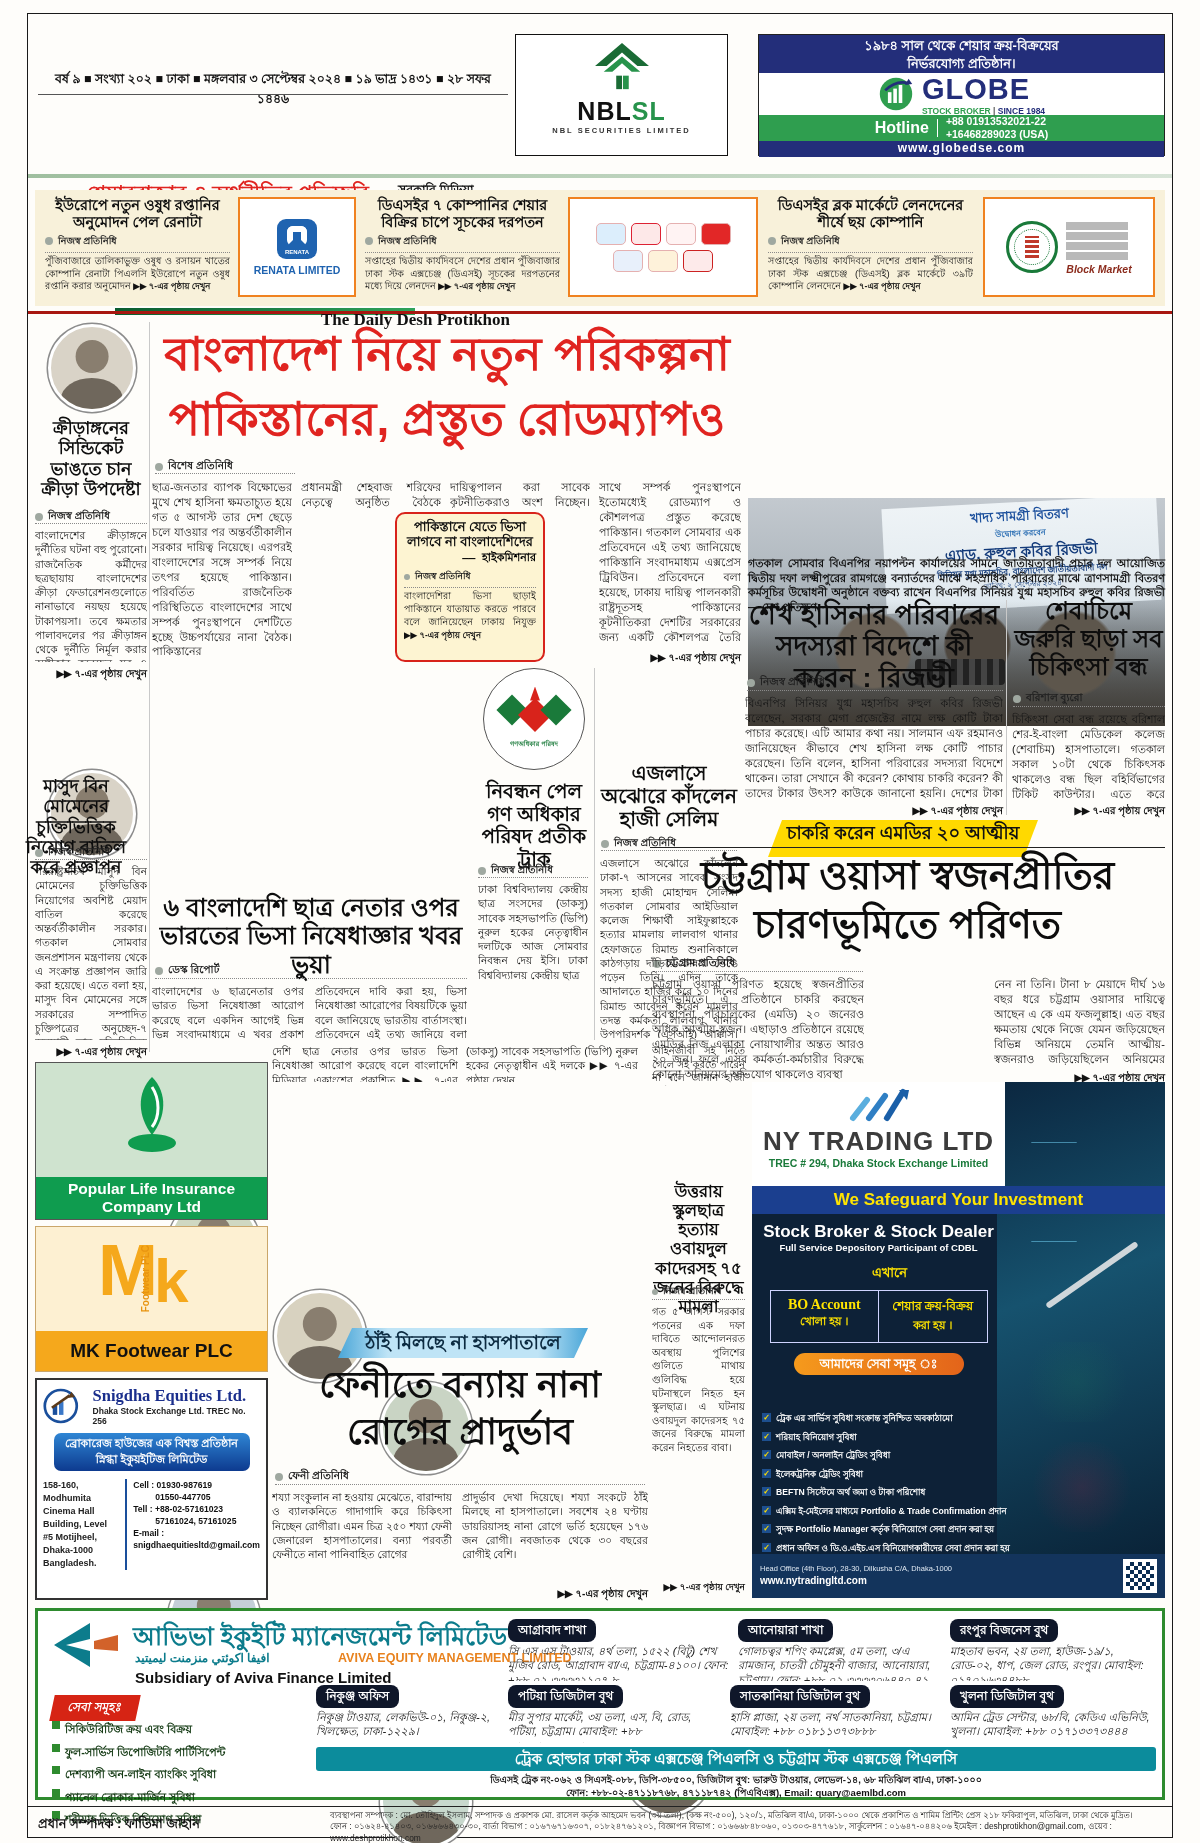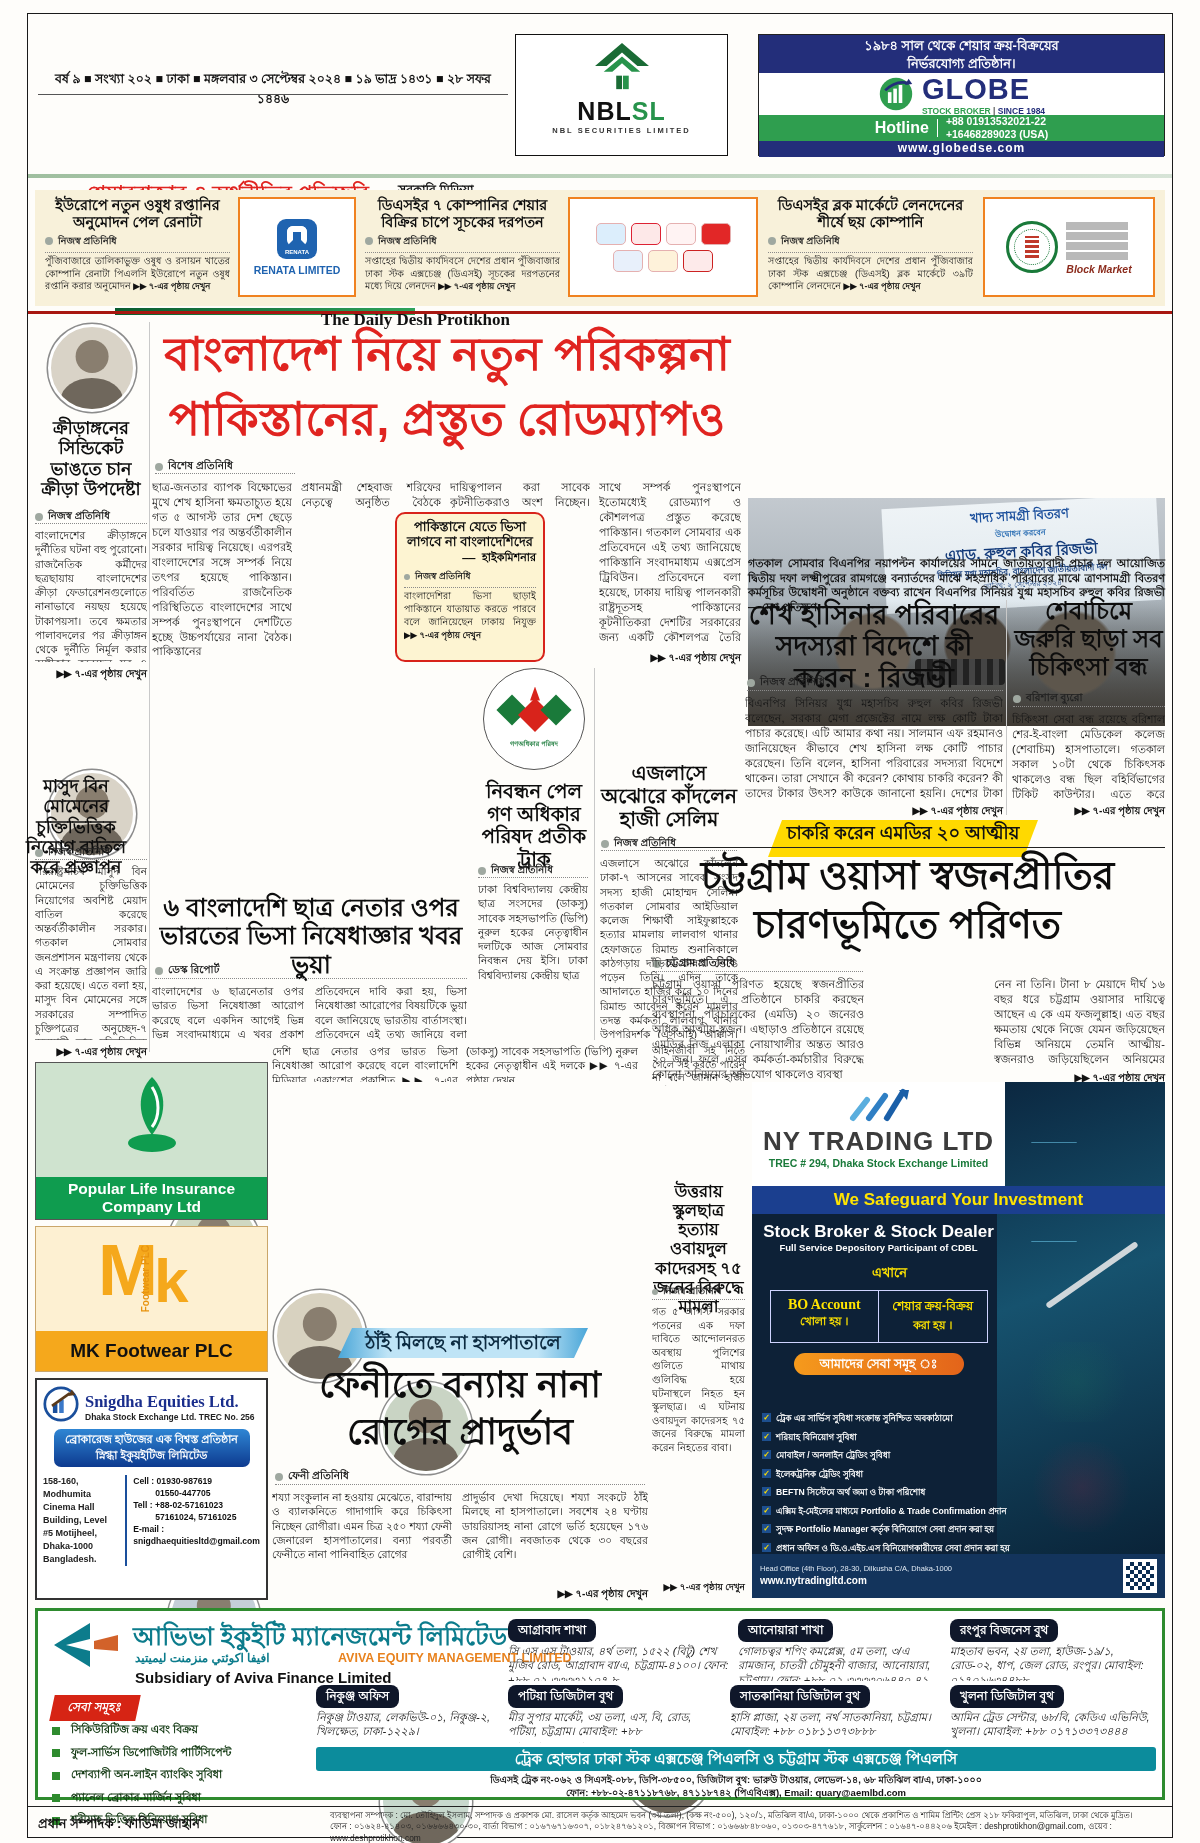--- a/index.html
+++ b/index.html
@@ -19,21 +19,21 @@
   .portrait::before { content:""; position:absolute; top:16%; left:50%; transform:translateX(-50%); width:40%; height:40%; border-radius:50%; background:#897e6f; }
   .portrait::after { content:""; position:absolute; bottom:-14%; left:50%; transform:translateX(-50%); width:76%; height:52%; border-radius:50% 50% 0 0; background:#6f675c; }
   .ph { background:linear-gradient(180deg,#c3c9cf 0%,#aab3ba 45%,#7d8890 75%,#5c666d 100%); position:relative; overflow:hidden; }
   .vline { width:1px; background:#c9c9c9; }
   .kicker-y { background:#ffd900; color:#111; font-weight:800; text-align:center; clip-path:polygon(14px 0,100% 0,calc(100% - 14px) 100%,0 100%); }
   .kicker-b { background:linear-gradient(90deg,#4aa6d8,#bfe4f6 20%,#bfe4f6 80%,#4aa6d8); color:#0b2a40; font-weight:800; text-align:center; clip-path:polygon(14px 0,100% 0,calc(100% - 14px) 100%,0 100%); }
   .obox { border:2px solid #f08220; background:#fff; display:flex; flex-direction:column; align-items:center; justify-content:center; }
   .chip { border-radius:5px; border:1px solid #e5b0b0; }
   .svc-row { display:flex; gap:5px; align-items:flex-start; margin-bottom:4.5px; }
   .svc-chk { width:9px; height:9px; background:#1d4f8f; color:#ffe000; font-size:8px; line-height:9px; text-align:center; flex:0 0 auto; margin-top:1px; }
-  .av-row { display:flex; gap:11px; align-items:center; margin-bottom:3.5px; }
+  .av-row { display:flex; gap:5px; margin-bottom:3.5px; }
   .av-sq { width:8px; height:8px; background:#2e8b2e; flex:0 0 auto; }
   .office { overflow:hidden; }
   .office .pill { display:inline-block; background:#0f172a; color:#fff; font-weight:700; font-size:12px; padding:1.5px 10px; border-radius:8px; margin-bottom:2px; }
   .office .oaddr { font-size:11px; line-height:1.3; color:#222;font-style:italic; }
 </style>
 </head>
 <body>
 
 <div id="page">
   <div class="frame"></div>
@@ -306,21 +306,21 @@
   <div class="abs" style="left:35px;top:1226px;width:233px;height:146px;border:1px solid #caa66a;background:#fdf0d2;">
     <div style="position:relative;height:100px;">
       <span style="position:absolute;left:62px;top:2px;font-size:72px;font-weight:800;color:#f5a81c;">M</span>
       <span style="position:absolute;left:118px;top:18px;font-size:62px;font-weight:800;color:#f5a81c;">k</span>
       <span style="position:absolute;left:104px;top:18px;font-size:10px;font-weight:800;color:#e89410;writing-mode:vertical-rl;transform:rotate(180deg);">Footwear PLC</span>
     </div>
     <div style="position:absolute;left:0;right:0;bottom:0;height:40px;background:#f5a81c;color:#111;font-weight:800;font-size:19px;display:flex;align-items:center;justify-content:center;">MK Footwear PLC</div>
   </div>
 
   <div class="abs" style="left:35px;top:1378px;width:233px;height:222px;border:2px solid #333;background:#fff;padding:6px;">
-    <div style="display:flex;gap:6px;align-items:flex-end;">
+    <div style="display:flex;gap:14px;align-items:center;">
       <svg width="36" height="36" viewBox="0 0 40 40">
         <circle cx="20" cy="20" r="18" fill="none" stroke="#1a4f9c" stroke-width="3"></circle>
         <rect x="11" y="20" width="5" height="10" fill="#1a4f9c"></rect>
           <rect x="18" y="15" width="5" height="15" fill="#3a78c8"></rect>
         <path d="M10 22 L30 8" stroke="#5b3a1a" stroke-width="3"></path>
           <polygon points="32,4 36,10 28,11" fill="#5b3a1a"></polygon>
       </svg>
       <div>
         <div style="font-family:'Liberation Serif',serif;font-size:16.5px;font-weight:800;color:#1a2e8c;">Snigdha Equities Ltd.</div>
         <div style="font-size:8.5px;color:#222;font-weight:600;">Dhaka Stock Exchange Ltd. TREC No. 256</div>

